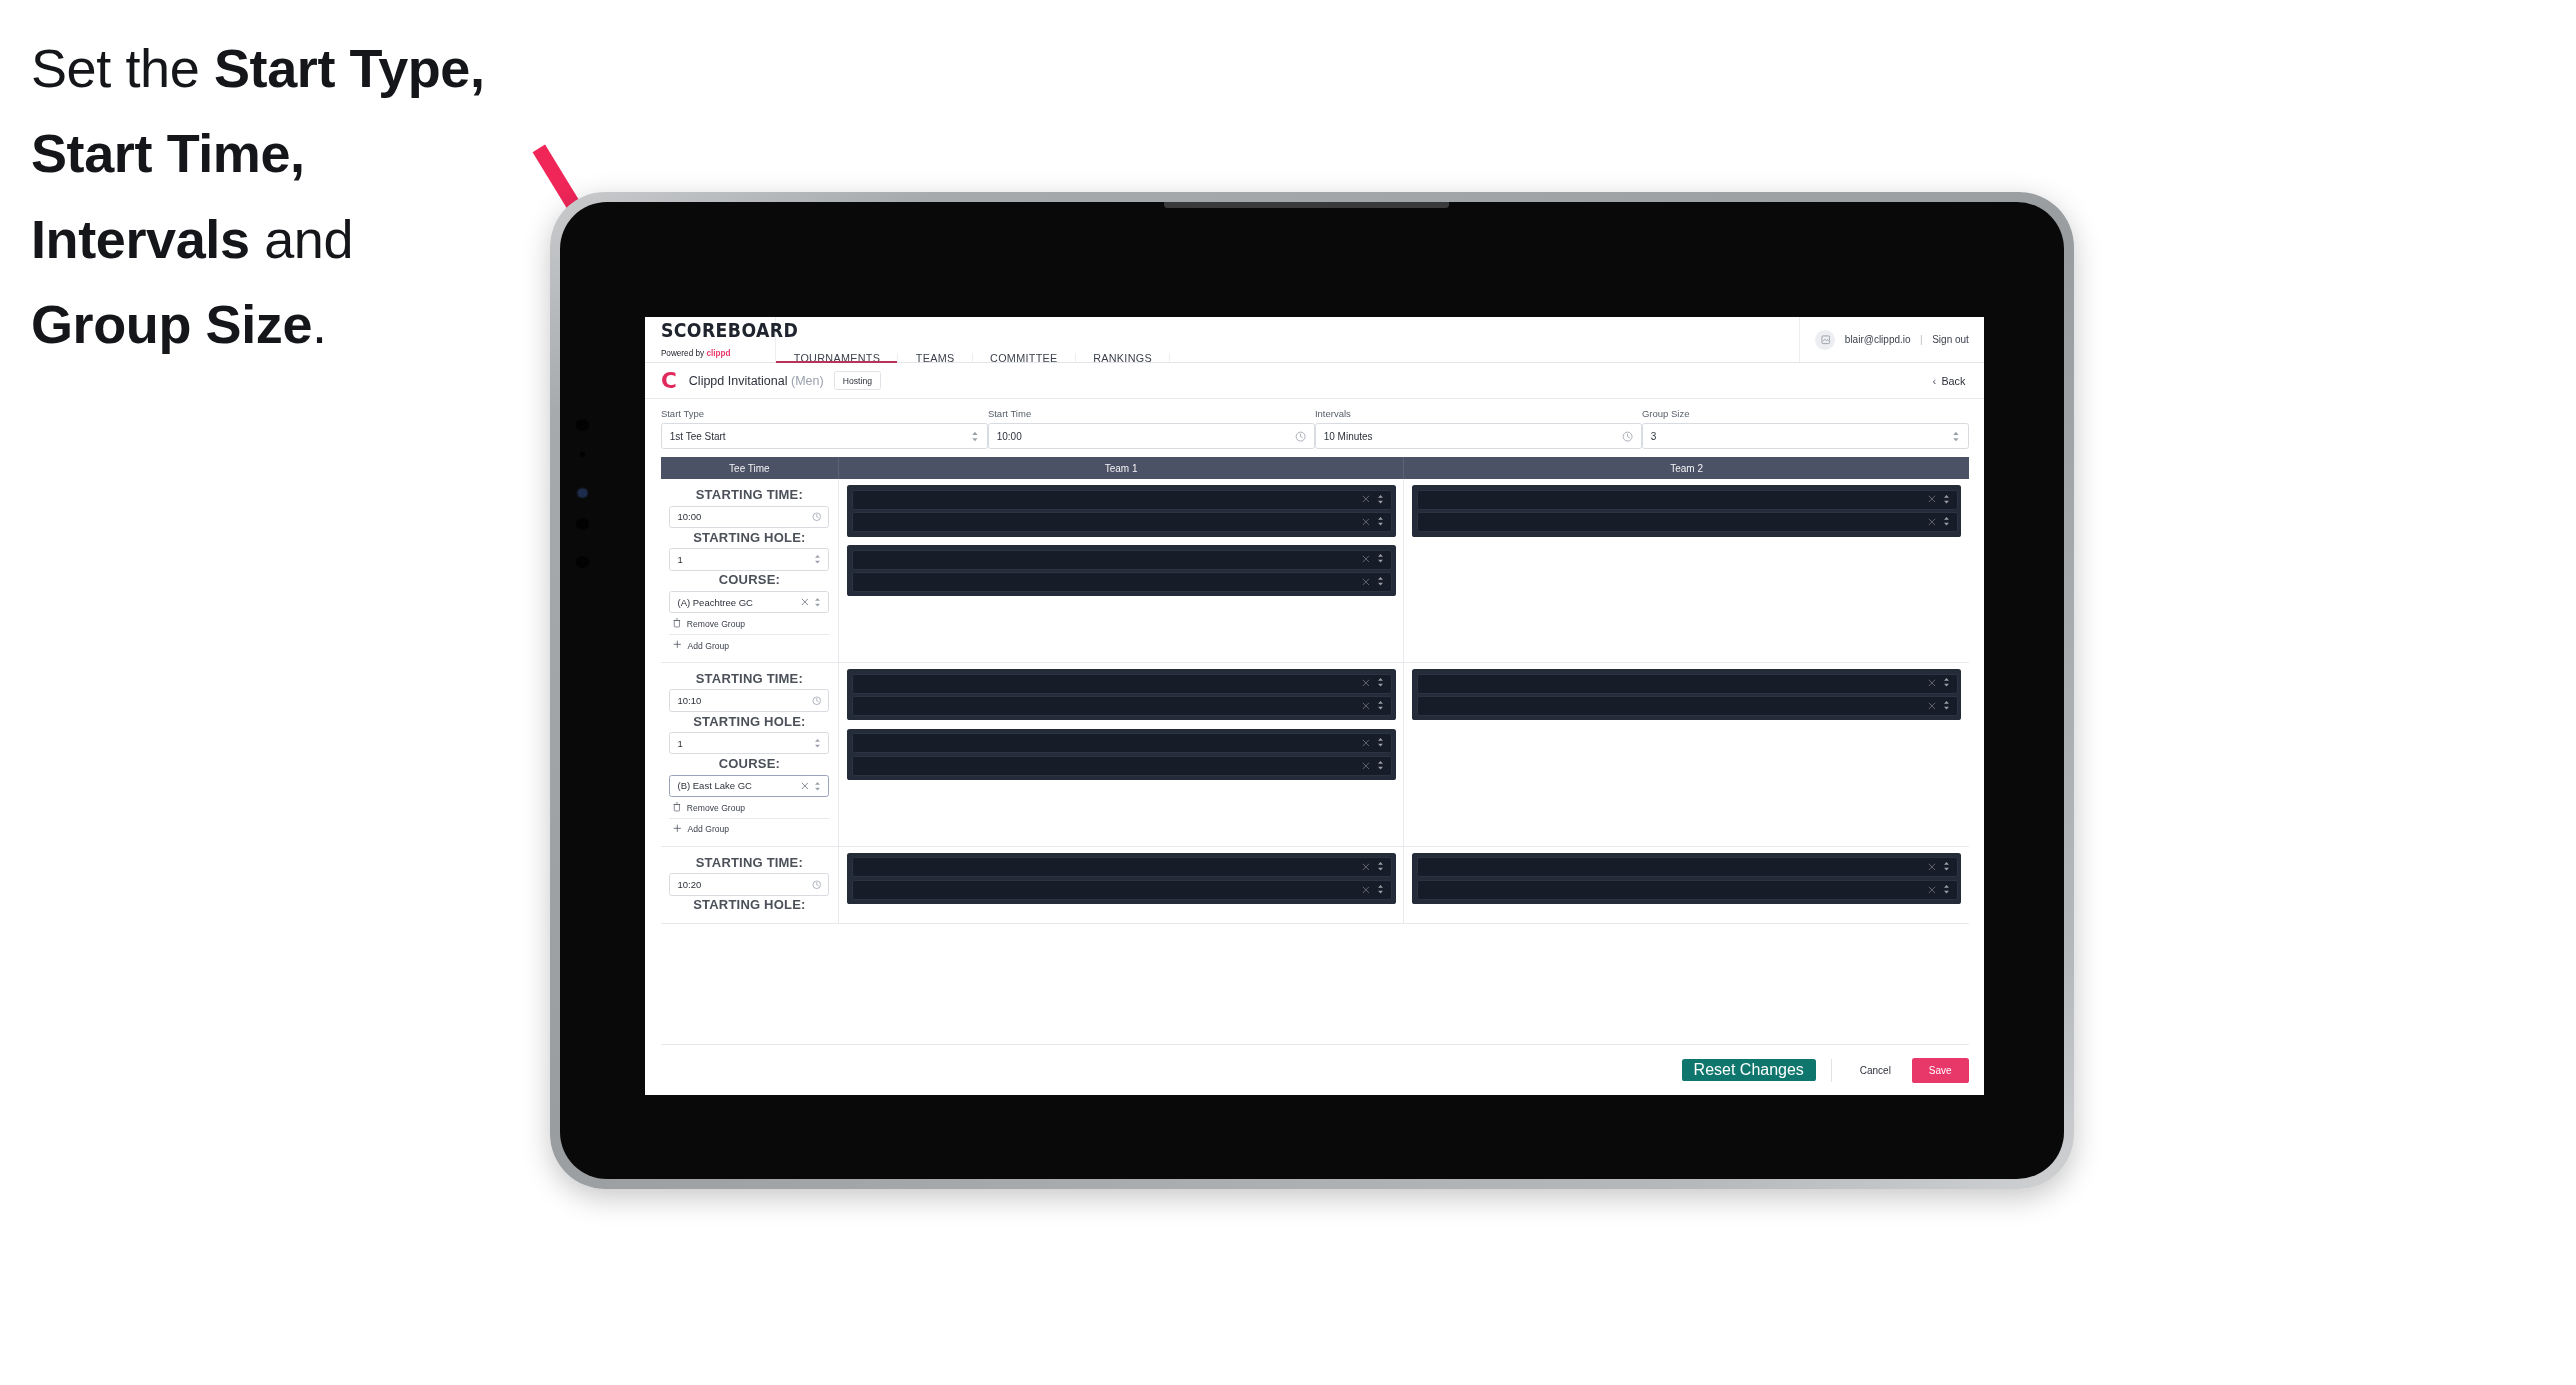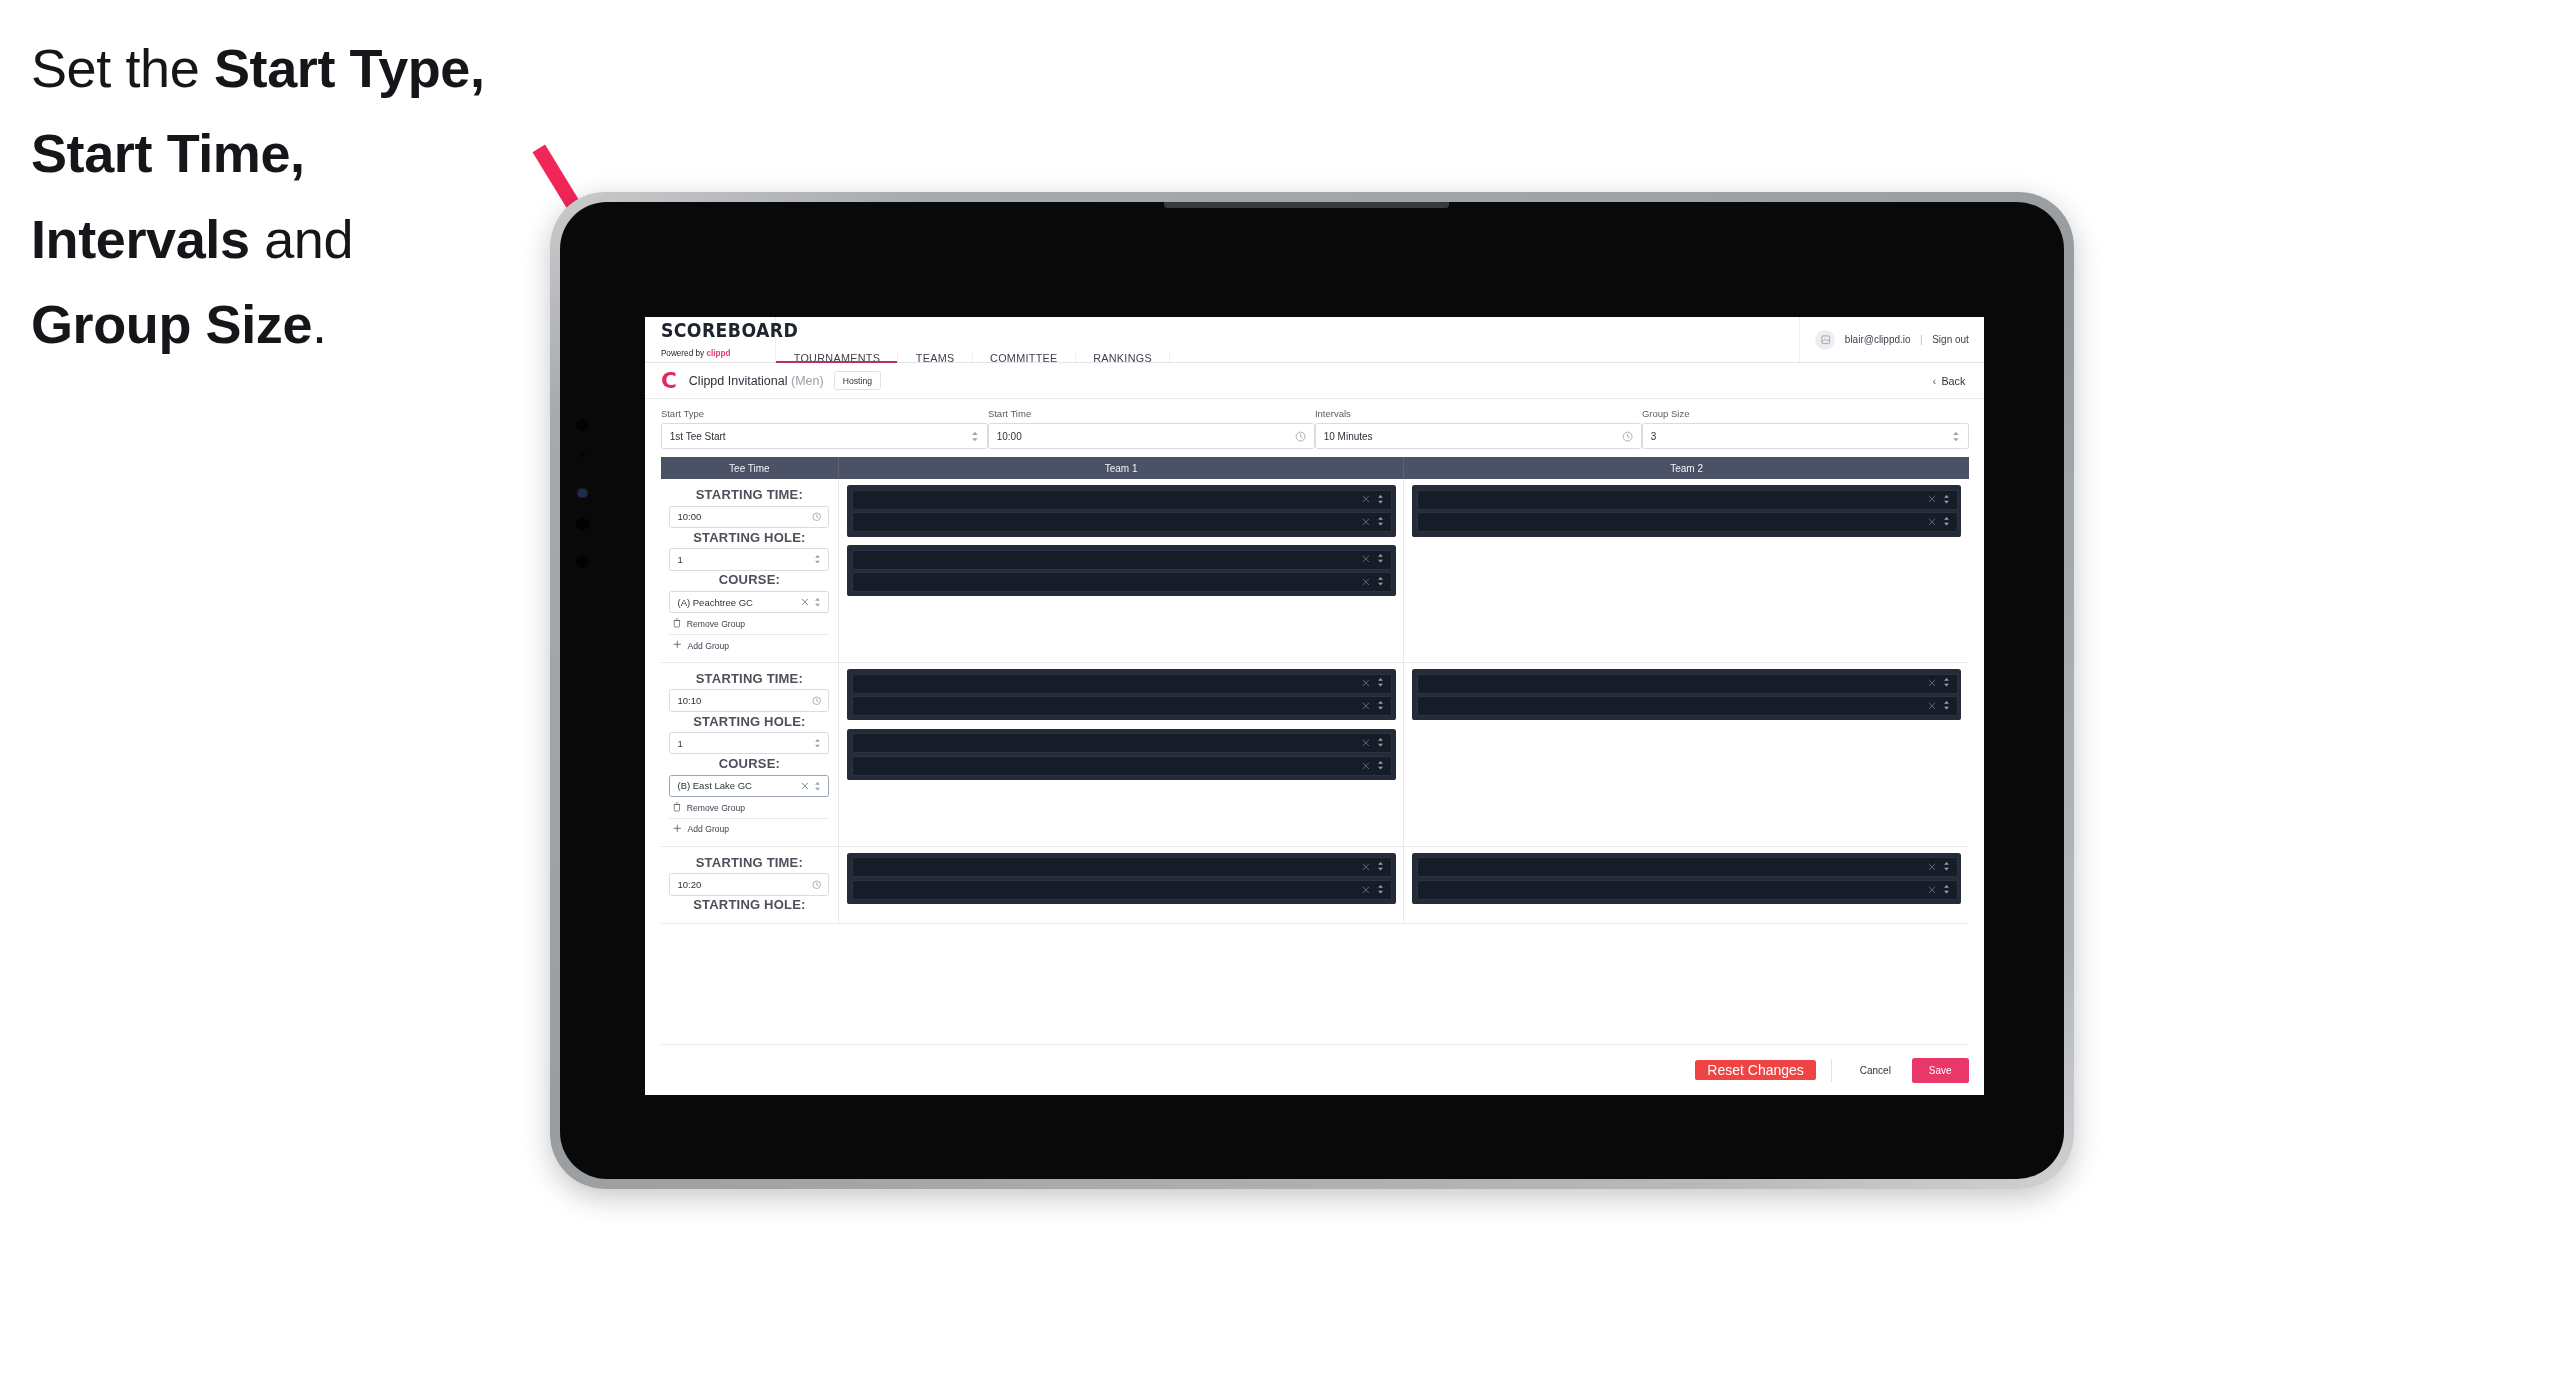--- a/index.html
+++ b/index.html
@@ -211,22 +211,22 @@
   .prow .x { color:#6d737e; font-size:9.5px; margin-right:7px; cursor:pointer; }
   .prow .chev { color:#6d737e; font-size:8.6px; cursor:pointer; }
 
   
   .footer {
     height: 50px; min-height:50px;
     display:flex; align-items:center; justify-content:flex-end;
     gap: 0; padding: 0 15.5px; background:#fff;
   }
   .btn-reset {
-    background:#ef4444; color:#fff; border:none; border-radius:2.6px;
-    padding: 2px 12px; font-size:14px; cursor:pointer;
+    background:#0f766e; color:#fff; border:none; border-radius:2.6px;
+    padding: 2px 12px; font-size:16px; cursor:pointer;
     font-family:"Liberation Sans", sans-serif;
   }
   .v-div { width:0.9px; height:22.4px; background:#e0e2e6; margin: 0 15.5px; }
   .btn-cancel {
     background:transparent; border:none; color:#2d313b;
     font-size:10px; cursor:pointer; padding: 7px 12px;
     font-family:"Liberation Sans", sans-serif;
   }
   .btn-save {
     background:#e8386a; color:#fff; border:none; border-radius:2.6px;

